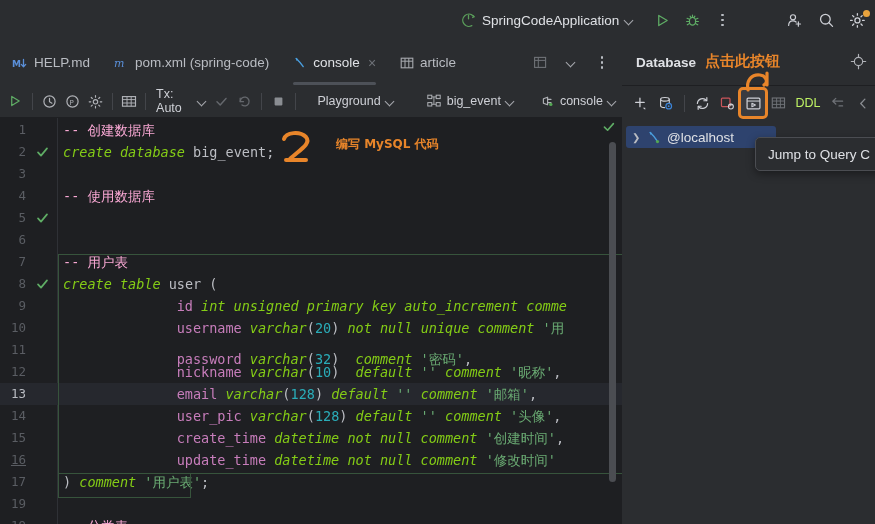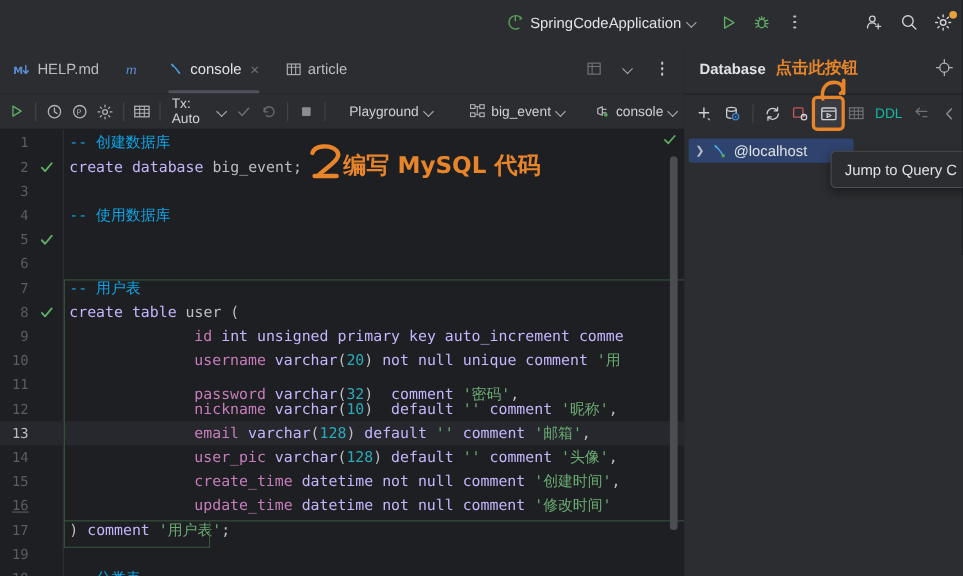--- a/index.html
+++ b/index.html
@@ -86,25 +86,25 @@
   }
   .ln.cur { color:#b9bcc2; }
   .ck { position:absolute; left:36px; width:13px; height:22px; line-height:22px; }
   .row { position:absolute; left:0; right:0; height:22px; }
   .row.hl { background:#26282e; }
   .codeline {
     position:absolute; left:6px; height:22px; line-height:22px;
     font-family:"DejaVu Sans Mono","Liberation Mono",monospace;
     font-size:13.5px; white-space:pre;
   }
-  .kw { color:#c4b5fd; }
+  .kw { color:#84cc16;font-style:italic; }
   .id { color:#c77dbb; }
   .num { color:#2aacb8; }
   .str { color:#6aab73; }
-  .cmt { color:#0ea5e9; }
+  .cmt { color:#f9a8d4; }
   .pl { color:#bcbec4; }
   .punc { color:#bcbec4; }
 
   
   .stmt-box {
     position:absolute; border:1px solid #37543c; pointer-events:none;
   }
   .vline { position:absolute; width:1px; background:#2f3136; }
 
   
@@ -122,21 +122,21 @@
   }
   .db-title { font-size:13.5px; color:#dfe1e5; font-weight:bold; }
   .db-target { position:absolute; right:8px; top:13px; }
   .db-toolbar {
     position:absolute; left:0; top:45px; width:253px; height:35px;
     display:flex; align-items:center; padding-left:6px; gap:1px;
     border-top:1px solid #1e1f22;
   }
   .db-btn { width:26px; height:26px; display:flex; align-items:center; justify-content:center; border-radius:4px; }
   .db-btn.highlight { outline:3px solid #e8852a; background:#393b40; border-radius:2px; }
-  .ddl-text { font-size:12.5px; color:#14b8a6; padding:0 4px; }
+  .ddl-text { font-size:12.5px; color:#bef264; padding:0 4px; }
   .db-tree { position:absolute; left:0; top:80px; width:253px; height:404px; }
   .tree-row {
     position:absolute; left:4px; top:6px; width:150px; height:22px;
     background:#2e436e; border-radius:3px; display:flex; align-items:center; gap:5px;
     padding-left:6px;
   }
   .tree-arrow { color:#b9bcc2; font-size:10px; width:10px; }
   .tree-label { font-size:13.5px; color:#dfe1e5; }
 
   
@@ -147,21 +147,21 @@
     font-size:13.5px; color:#dfe1e5; white-space:nowrap;
     box-shadow:0 3px 9px rgba(0,0,0,.4);
   }
 
   
   .ann {
     position:absolute; color:#e8852a; font-size:15px; font-weight:bold;
     white-space:nowrap; font-family:"DejaVu Sans","Liberation Sans",sans-serif;
   }
   .ann-db { left:705px; top:52px; }
-  .ann-code { left:312px; top:136px; font-size:21px; }
+  .ann-code { left:336px; top:136px; font-size:12px; }
 </style>
 </head>
 <body>
 
 <div id="app">
 
   <div class="topbar">
     <div class="topbar-center">
       <div class="runcfg">
         <span style="display:flex;">
@@ -232,20 +232,21 @@
       </span>
       <span>HELP.md</span>
     </div>
 
     <div class="tab">
       <span style="display:flex;">
         <svg width="15" height="14" viewBox="0 0 15 14">
           <text x="0" y="11" font-family="DejaVu Serif, serif" font-style="italic" font-size="11" fill="#5a8fd8">m</text>
         </svg>
       </span>
+      <span>pom.xml (spring-code)</span>
     </div>
 
     <div class="tab active">
       <span style="display:flex;">
         <svg width="14" height="14" viewBox="0 0 14 14">
           <path d="M3.2 2.4 C5.6 4.6 8 7.4 10.2 10.6" fill="none" stroke="#4a9ede" stroke-width="1.4" stroke-linecap="round"></path>
           <path d="M2.6 2.2 L5.2 3.0 L3.6 4.9 Z" fill="#4a9ede"></path>
         </svg>
       </span>
       <span>console</span>

